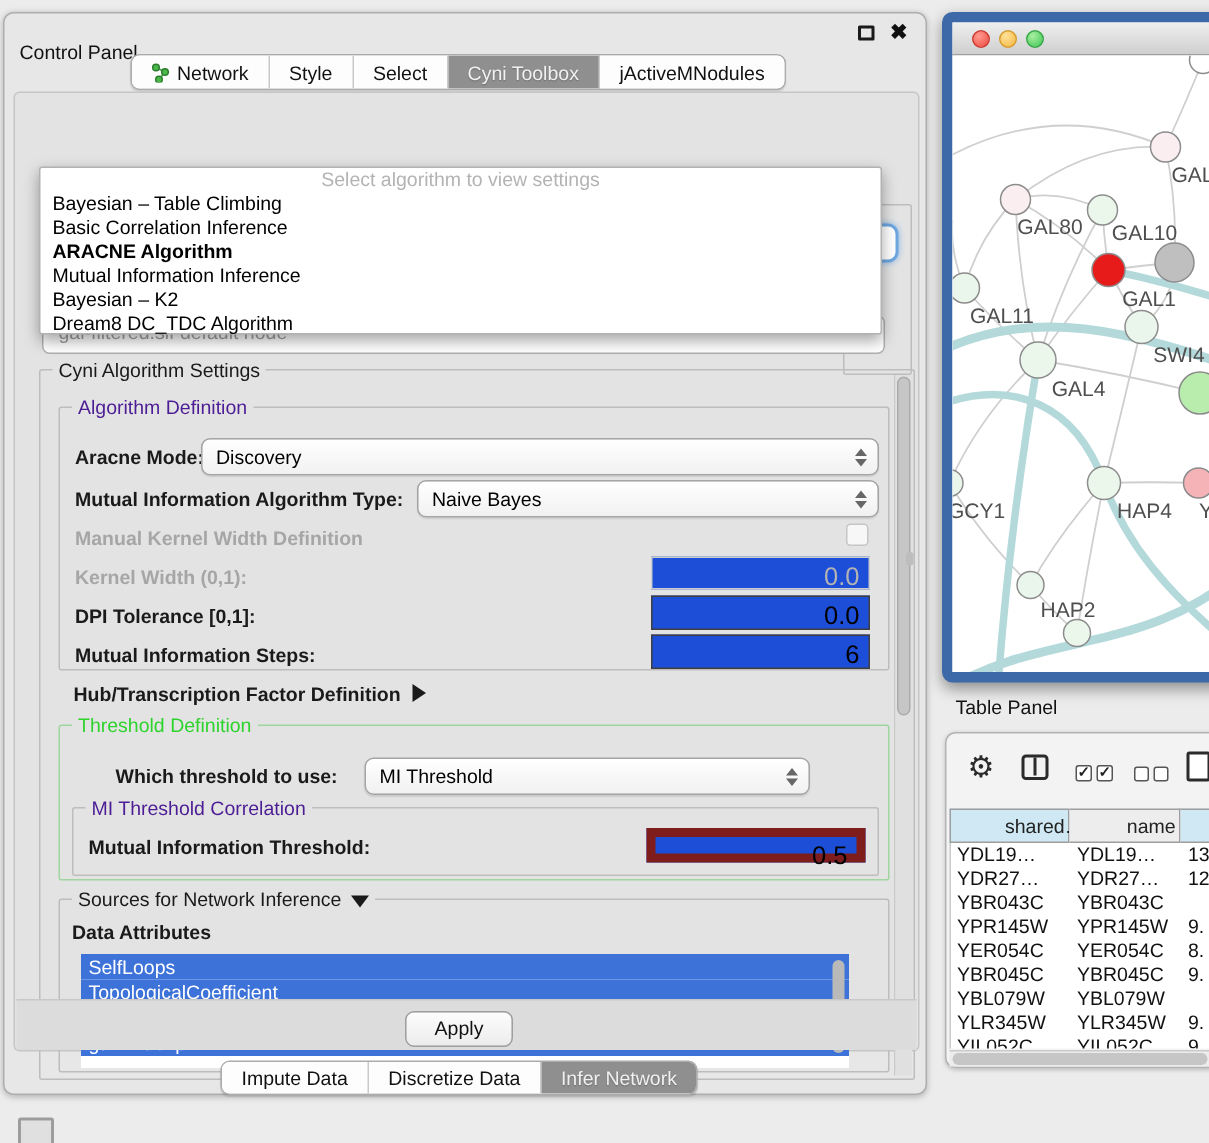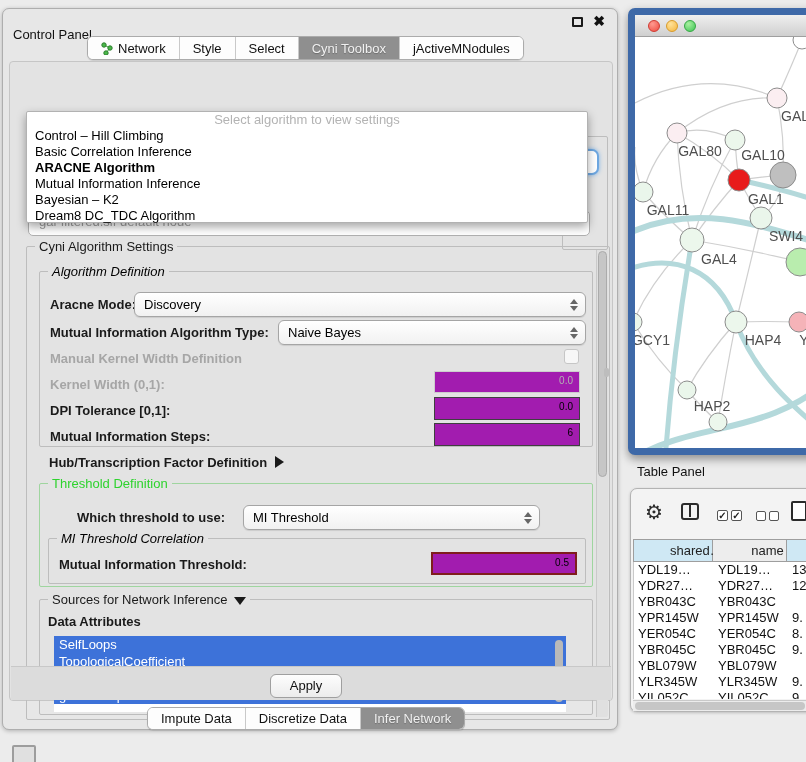--- a/index.html
+++ b/index.html
@@ -43,21 +43,21 @@
     background:#fff; border:1px solid #b2b2b2; border-radius:2px;
     box-shadow:0 4px 10px rgba(0,0,0,.35); }
   #popup-prompt { height:16px; text-align:center; color:#b3b3b3; font-size:13px; }
   .popup-item { height:16px; line-height:16px; padding-left:8px; font-size:13px; color:#000; }
   .popup-item.sel { font-weight:bold; }
 
   
   .fieldset { position:absolute; border:1px solid #bdbdbd; border-radius:2px;padding-left:24px; }
   .fieldset > .ftitle { position:absolute; top:-8px; left:8px; background:#e3e3e3;
     padding:0 4px; font-size:13px; white-space:nowrap; }
-  .t-blue { color:#000000;font-style:italic; }
+  .t-blue { color:#4c1d95; }
   .t-green { color:#2ed32e; }
 
   #settings-group { left:16px; top:184px; width:584px; height:474px; }
   #settings-scroll { position:absolute; right:1px; top:2px; width:12px; height:468px;
     background:#e0e0e0; border-left:1px solid #cacaca; border-radius:0 2px 2px 0; }
   #settings-thumb { position:absolute; left:1px; top:2px; width:9px; height:226px;
     background:#c6c6c6; border:1px solid #ababab; border-radius:5px; }
 
   .lbl { position:absolute; font-weight:bold; color:#1a1a1a; font-size:13px; }
   .lbl.dis { color:#a6a6a6; }
@@ -65,24 +65,24 @@
   .combo { position:absolute; background:linear-gradient(#ffffff,#f1f1f1);
     border:1px solid #a5a5a5; border-radius:6px; display:flex; align-items:center;
     padding-left:9px; font-size:13px; color:#000; box-shadow:0 1px 1px rgba(0,0,0,.1); }
   .combo .arrows { position:absolute; right:7px; top:50%; transform:translateY(-50%);
     display:flex; flex-direction:column; gap:2px; }
   .combo .arrows i { width:0; height:0; border-left:4px solid transparent;
     border-right:4px solid transparent; display:block; }
   .combo .arrows i.up { border-bottom:5px solid #666; }
   .combo .arrows i.dn { border-top:5px solid #666; }
 
-  .tfield { position:absolute; background:#a21caf; text-align:right; padding:3px 6px 0 4px;
-    font-size:10px; color:#000; }
+  .tfield { position:absolute; background:#1d4ed8; text-align:right; padding:3px 6px 0 4px;
+    font-size:17px; color:#000; }
   .tfield.strong { border:1px solid #3f3f3f; }
-  .tfield.norm { border:2px solid #7f1d1d; }
+  .tfield.norm { border:6px solid #7f1d1d; }
   .tfield.dis { border:1px solid #cdcdcd; color:#b3b3b3; }
 
   .checkbox { position:absolute; background:#f7f7f7; border:1px solid #c6c6c6; border-radius:3px; }
 
   .tri-right { display:inline-block; width:0; height:0; border-top:6px solid transparent;
     border-bottom:6px solid transparent; border-left:9px solid #1a1a1a; margin-left:8px;
     vertical-align:-1px; }
   .tri-down { display:inline-block; width:0; height:0; border-left:6px solid transparent;
     border-right:6px solid transparent; border-top:8px solid #1a1a1a; margin-left:6px;
     vertical-align:-1px; }
@@ -190,21 +190,21 @@
     <div id="hidden-group">
       <div id="hidden-combo-stub"></div>
     </div>
     <div id="hidden-field">
       <span>gal-filtered.sif default node</span>
     </div>
 
     <div id="popup">
       <div id="popup-prompt">Select algorithm to view settings</div>
       <div id="popup-list">
-          <div class="popup-item">Control – Hill Climbing</div>
+          <div class="popup-item">Bayesian – Table Climbing</div>
           <div class="popup-item">Basic Correlation Inference</div>
           <div class="popup-item sel">ARACNE Algorithm</div>
           <div class="popup-item">Mutual Information Inference</div>
           <div class="popup-item">Bayesian – K2</div>
           <div class="popup-item">Dream8 DC_TDC Algorithm</div>
         </div>
     </div>
 
     <div id="settings-group" class="fieldset">
       <span class="ftitle">Cyni Algorithm Settings</span>

